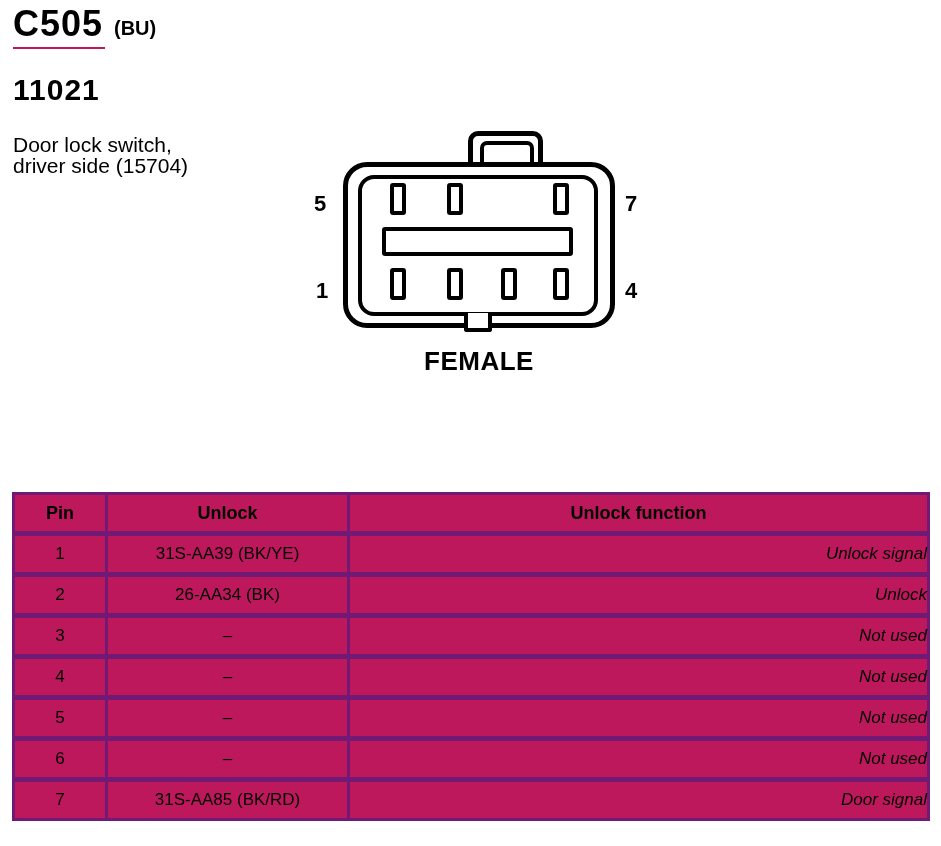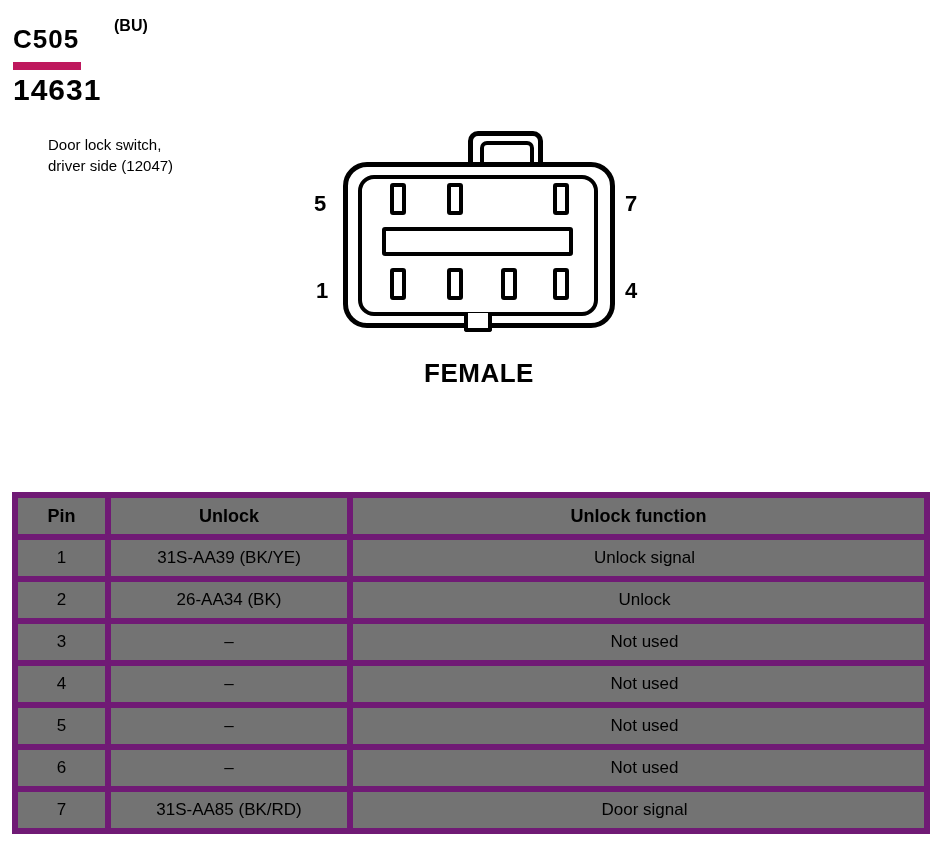--- a/index.html
+++ b/index.html
@@ -9,42 +9,41 @@
     height: 846px;
     background: #fff;
     color: #000;
     font-family: "Liberation Sans", sans-serif;
     overflow: hidden;
   }
   .abs { position: absolute; }
 
   
   .connector-id {
-    left: 13px; top: 19px;
-    font-size: 26px; font-weight: bold;
+    left: 13px; top: 4px;
+    font-size: 36px; font-weight: bold;
     letter-spacing: 1px;
-    border-bottom: 8px solid #be185d;
+    border-bottom: 2px solid #be185d;
     padding: 0 2px 3px 0;
     line-height: 40px;
   }
   .connector-suffix {
     left: 114px; top: 17px;
-    font-size: 16px; font-weight: bold;
+    font-size: 20px; font-weight: bold;
   }
   .part-number {
     left: 13px; top: 74px;
     font-size: 30px; font-weight: bold;
     letter-spacing: 1px;
     line-height: 32px;
   }
   .component-desc {
     left: 13px; top: 134px;
-    font-size: 15px;
+    font-size: 21px;
     line-height: 21px;
-    margin-left: 35px;
   }
 
   
   .conn-part { position: absolute; background: #fff; box-sizing: border-box; }
   .latch-outer {
     left: 468px; top: 131px; width: 75px; height: 40px;
     border: 5px solid #000; border-radius: 10px 10px 0 0;
     z-index: 1;
   }
   .latch-inner {
@@ -91,59 +90,58 @@
   .pl-tl { left: 314px; top: 193px; }
   .pl-tr { left: 625px; top: 193px; }
   .pl-bl { left: 316px; top: 280px; }
   .pl-br { left: 625px; top: 280px; }
 
   .gender-label {
     left: 343px; top: 346px; width: 272px;
     text-align: center;
     font-size: 26px; font-weight: bold;
     letter-spacing: 0.5px;
-    margin-top: 12px;
   }
 
   
   .pinout {
     position: absolute;
     left: 12px; top: 492px;
     width: 918px;
     border-collapse: collapse;
     border: 3px solid #000;
   }
   .pinout th, .pinout td {
-    border: 6px solid #701a75;
+    border: 3px solid #701a75;
     height: 34px;
     font-size: 17px;
     padding: 1px 0;
-    background: #737373;
+    background: #be185d;
   }
   .pinout thead th {
     font-size: 18px;
     font-weight: bold;
     text-align: center;
   }
   .pinout tbody td { border-top-width: 5px; }
   .pinout .col-pin, .pinout .col-circuit { text-align: center; }
-  .pinout .col-function { text-align: center; padding-left: 12px; }
+  .pinout .col-function { text-align: right; padding-left: 12px; font-style: italic; }
 </style>
 </head>
 <body>
 
 <div class="page">
 
   <div>
     <div class="abs connector-id">C505</div>
     <div class="abs connector-suffix">(BU)</div>
-    <div class="abs part-number">14631</div>
+    <div class="abs part-number">11021</div>
     <div class="abs component-desc">
       <div>Door lock switch,</div>
-      <div>driver side (12047)</div>
+      <div>driver side (15704)</div>
     </div>
   </div>
 
   <div>
     <div class="conn-part latch-outer"></div>
     <div class="conn-part latch-inner"></div>
     <div class="conn-part body-outer"></div>
     <div class="conn-part body-inner"></div>
 
     <div class="conn-part slot t1"></div>

